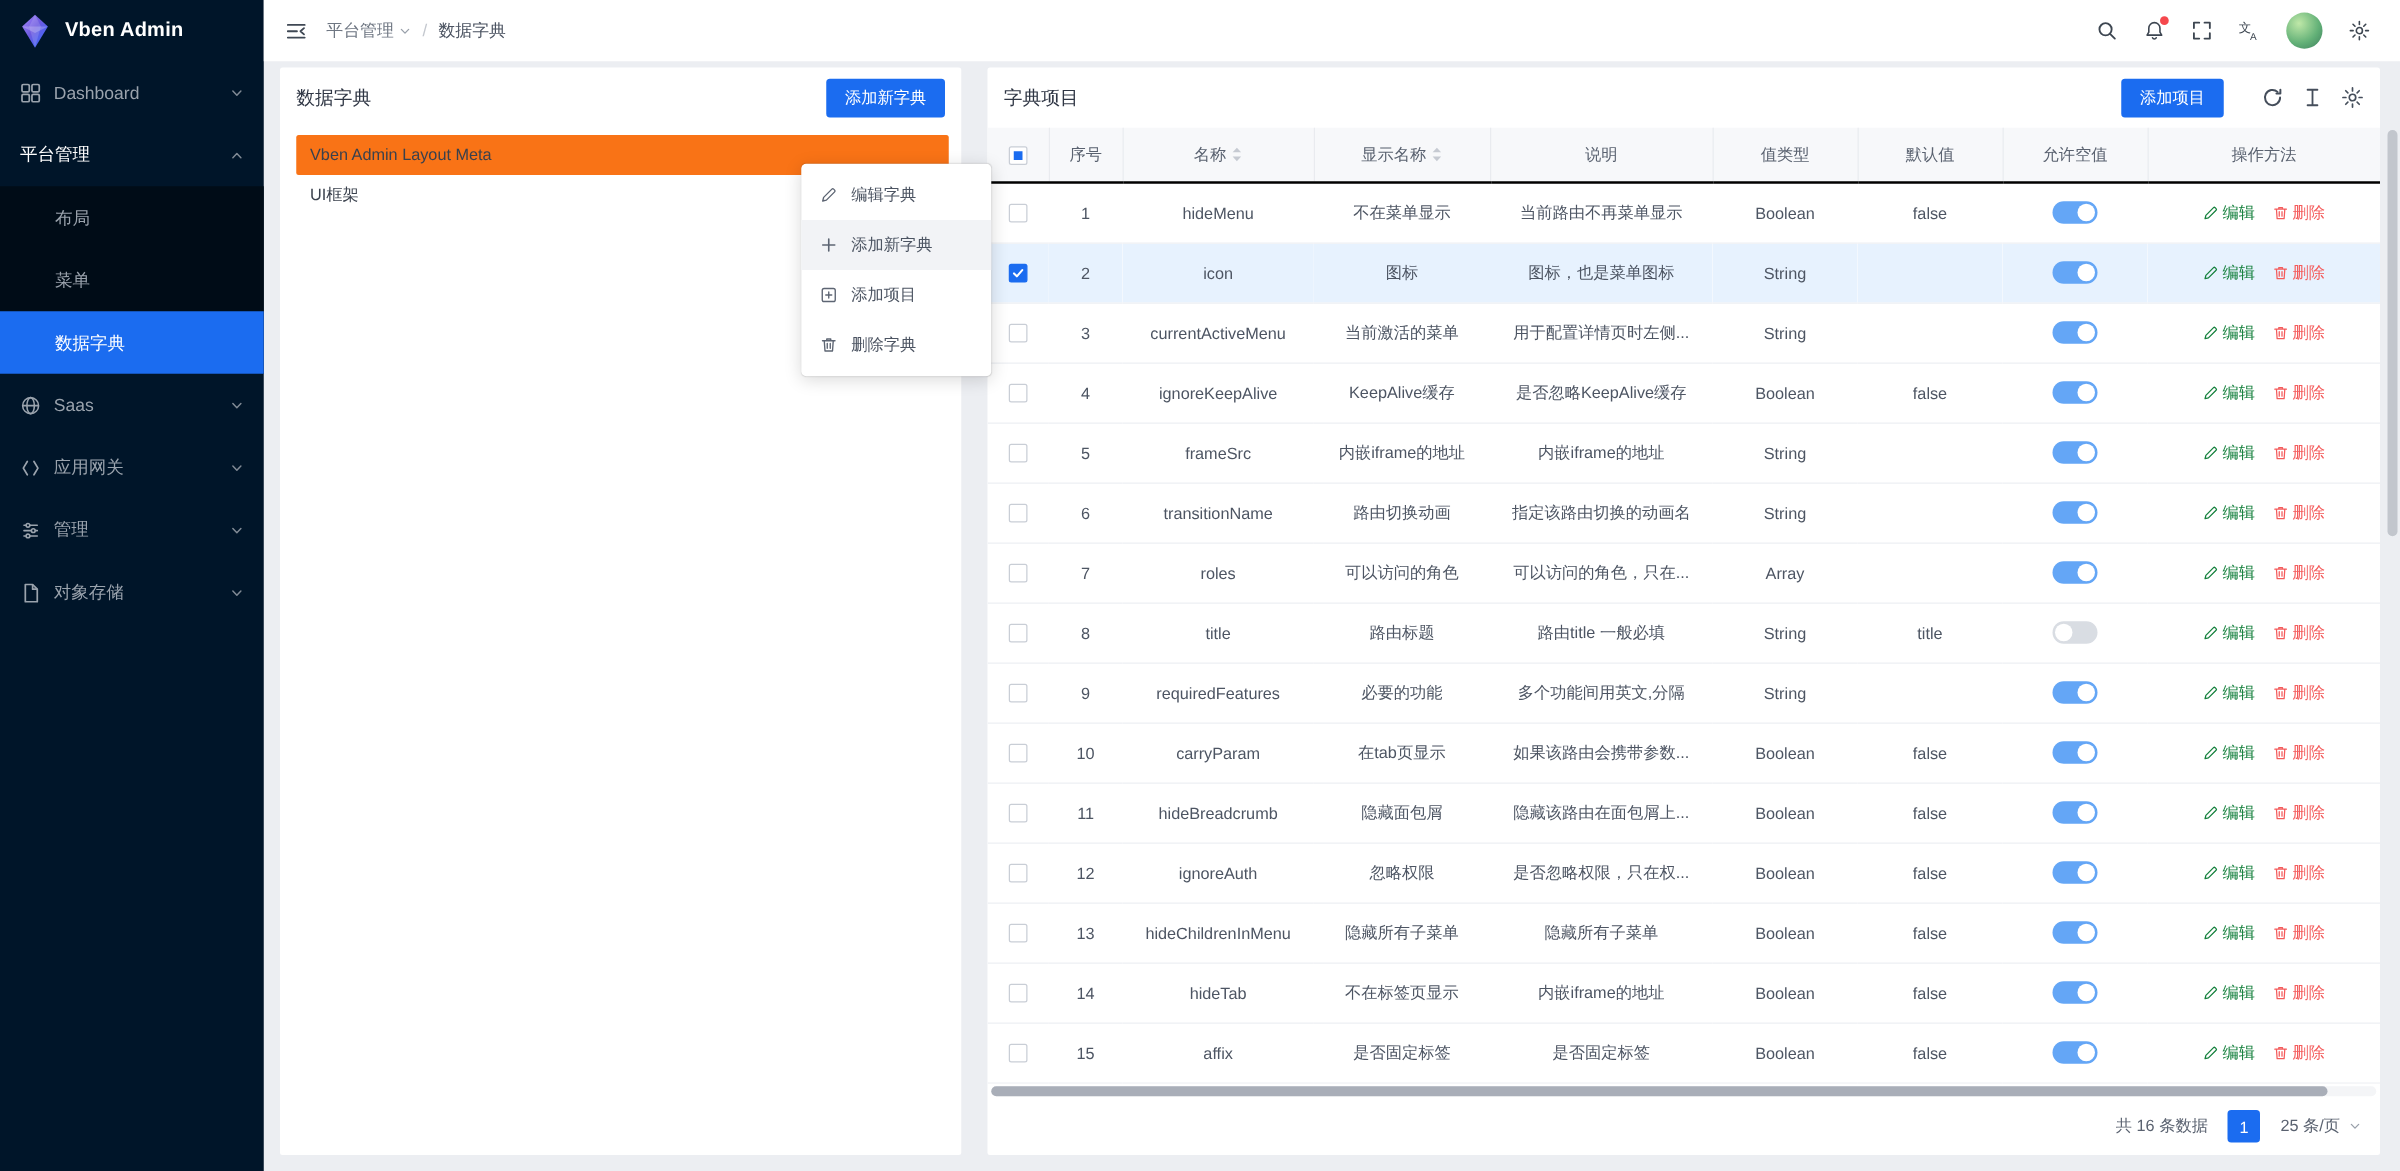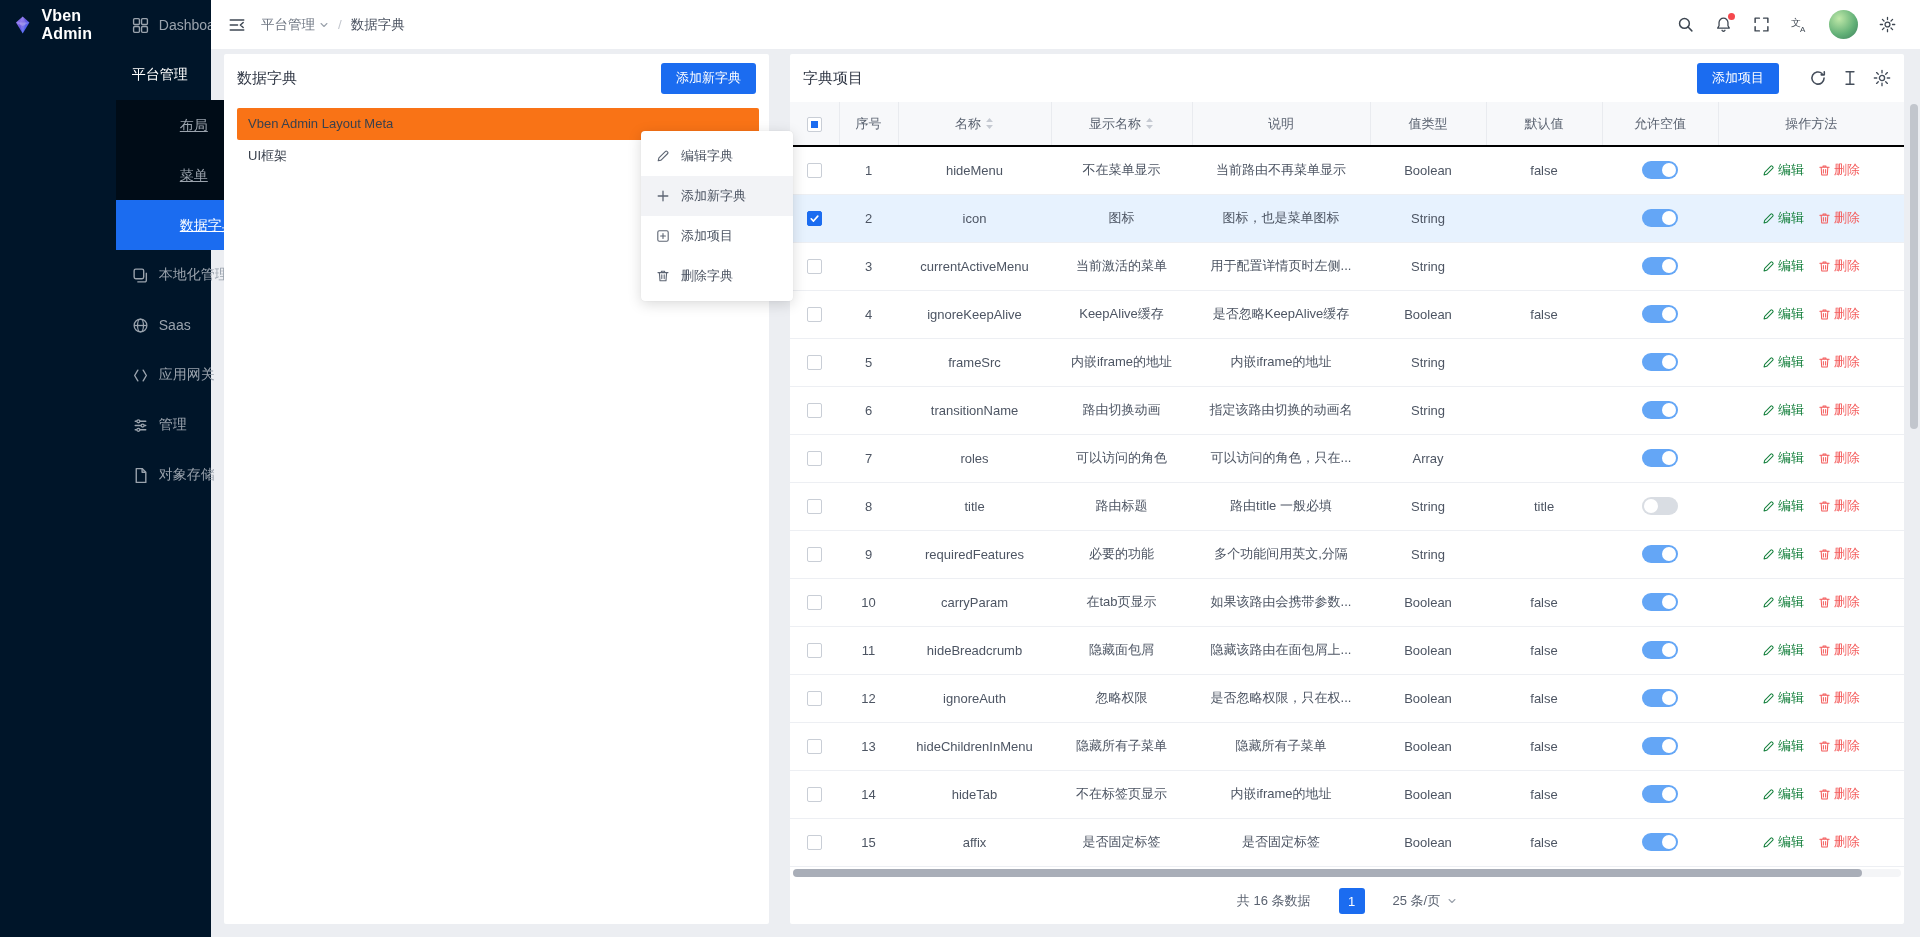--- a/index.html
+++ b/index.html
@@ -1,30 +1,30 @@
 <!DOCTYPE html>
 <html><head>
 <meta charset="utf-8">
 <style>
   html,body{margin:0;padding:0;}
   body{width:1920px;height:937px;overflow:hidden;font-family:"Liberation Sans",sans-serif;background:#eceef2;}
   .page{position:relative;display:flex;width:1920px;height:937px;background:#eceef2;}
 
   
-  .sidebar{width:211px;min-width:211px;background:#001529;display:flex;flex-direction:row;}
+  .sidebar{width:211px;min-width:211px;background:#001529;display:flex;flex-direction:column;}
   .logo{height:49px;display:flex;align-items:center;gap:9px;padding:0 13px;cursor:pointer;}
   .logo-icon{width:30px;height:30px;display:inline-flex;}
   .logo-icon svg{width:100%;height:100%;}
   .logo-text{color:#fff;font-size:16px;font-weight:700;letter-spacing:.2px;}
   .menu-item{height:50px;display:flex;align-items:center;padding:0 16px;color:#9aa3ad;font-size:14px;cursor:pointer;}
   .menu-item.parent-active{color:#fff;}
   .mi-label{white-space:nowrap;}
   .spacer{flex:1;}
   .submenu{background:#000c17;}
-  .sub-item{height:50px;line-height:50px;padding-left:64px;color:#9aa3ad;font-size:14px;cursor:pointer;text-decoration:underline;}
+  .sub-item{height:50px;line-height:50px;padding-left:44px;color:#9aa3ad;font-size:14px;cursor:pointer;}
   .sub-item.active{background:#1b6cf0;color:#fff;}
 
   
   .main{flex:1;display:flex;flex-direction:column;min-width:0;}
   .topbar{height:49px;min-height:49px;background:#fff;display:flex;align-items:center;gap:15px;padding:0 24px 0 17px;}
   .fold{width:18px;height:18px;color:#3f4854;cursor:pointer;display:inline-flex;}
   .breadcrumb{display:flex;align-items:center;gap:9px;font-size:13.5px;color:#6e7682;}
   .bc-first{display:flex;align-items:center;gap:4px;cursor:pointer;}
   .bc-chev{width:10px;height:10px;color:#9aa1ab;display:inline-flex;}
   .bc-sep{color:#c3c7ce;}
@@ -88,21 +88,21 @@
   .op.del{color:#f45b5b;margin-left:14px;}
   .op .icn{width:13px;height:13px;}
 
   
   .h-scrollbar{height:8px;margin:2px 3px 0;background:#f4f5f7;border-radius:4px;position:relative;}
   .h-scrollbar .thumb{position:absolute;left:0;top:0;height:8px;width:96.5%;background:#a9aeb8;border-radius:4px;}
   .v-scrollbar{position:absolute;top:49px;right:2px;width:8px;bottom:0;z-index:60;}
   .v-scrollbar .thumb{position:absolute;top:55px;width:8px;height:325px;border-radius:4px;background:#c2c6cd;}
 
   
-  .table-footer{margin-top:auto;height:46px;min-height:46px;display:flex;align-items:center;justify-content:center;gap:28px;padding:0 15px;font-size:13px;color:#5a6270;}
+  .table-footer{margin-top:auto;height:46px;min-height:46px;display:flex;align-items:center;justify-content:flex-end;gap:16px;padding:0 15px;font-size:13px;color:#5a6270;}
   .page-btn{width:26px;height:26px;display:inline-flex;align-items:center;justify-content:center;background:#1b6cf0;color:#fff;border-radius:3px;font-size:13px;cursor:pointer;}
   .page-size{display:inline-flex;align-items:center;gap:7px;cursor:pointer;color:#5a6270;}
   .ps-chev{width:10px;height:10px;color:#9aa1ab;display:inline-flex;}
 
   .icn{display:inline-flex;width:14px;height:14px;}
   .icn svg,.tb-icon svg,.tool-icon svg,.fold svg,.bc-chev svg,.ps-chev svg{width:100%;height:100%;display:block;}
   .mi-icon{width:17px;height:17px;margin-right:10px;}
   .chev{width:11px;height:11px;color:#808a95;}
 </style>
 </head>
@@ -152,35 +152,20 @@
           <span class="icn chev">
             <svg viewBox="0 0 12 12" fill="none" stroke="currentColor" stroke-width="1.3" stroke-linecap="round" stroke-linejoin="round">
               <path d="M2.5 7.8L6 4.2l3.5 3.6"></path>
             </svg>
           </span>
         </div>
         <div class="submenu">
           <div class="sub-item">布局</div>
           <div class="sub-item">菜单</div>
           <div class="sub-item active">数据字典</div>
-        </div>
-        <div class="menu-item">
-          <span class="icn mi-icon">
-            <svg viewBox="0 0 16 16" fill="none" stroke="currentColor" stroke-width="1.3">
-              <rect x="2" y="2" width="9" height="9" rx="1.5"></rect>
-              <path d="M13.5 5.5v7a1.5 1.5 0 0 1-1.5 1.5H5"></path>
-            </svg>
-          </span>
-          <span class="mi-label">本地化管理</span>
-          <span class="spacer"></span>
-          <span class="icn chev">
-            <svg viewBox="0 0 12 12" fill="none" stroke="currentColor" stroke-width="1.3" stroke-linecap="round" stroke-linejoin="round">
-              <path d="M2.5 4.2L6 7.8l3.5-3.6"></path>
-            </svg>
-          </span>
         </div>
         <div class="menu-item">
           <span class="icn mi-icon">
             <svg viewBox="0 0 16 16" fill="none" stroke="currentColor" stroke-width="1.2">
               <circle cx="8" cy="8" r="6"></circle>
               <ellipse cx="8" cy="8" rx="2.8" ry="6"></ellipse>
               <path d="M2 8h12"></path>
             </svg>
           </span>
           <span class="mi-label">Saas</span>

